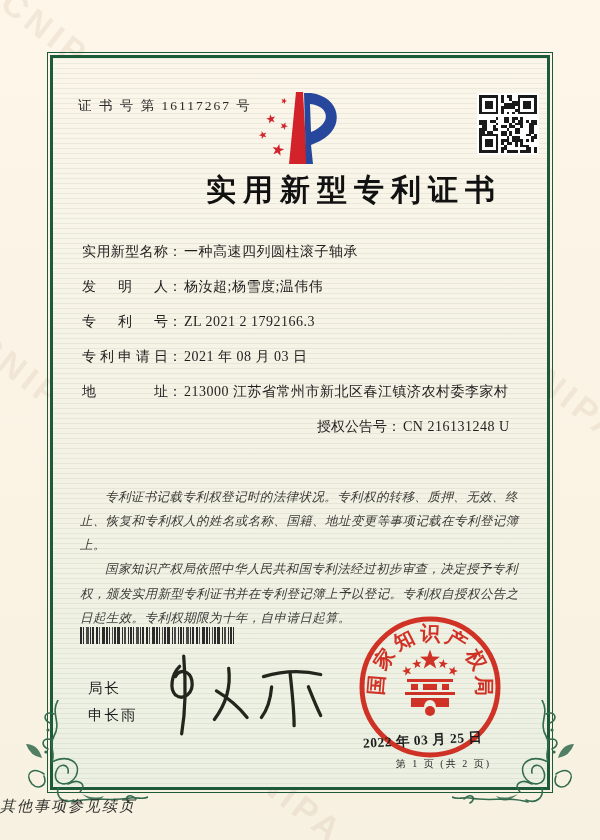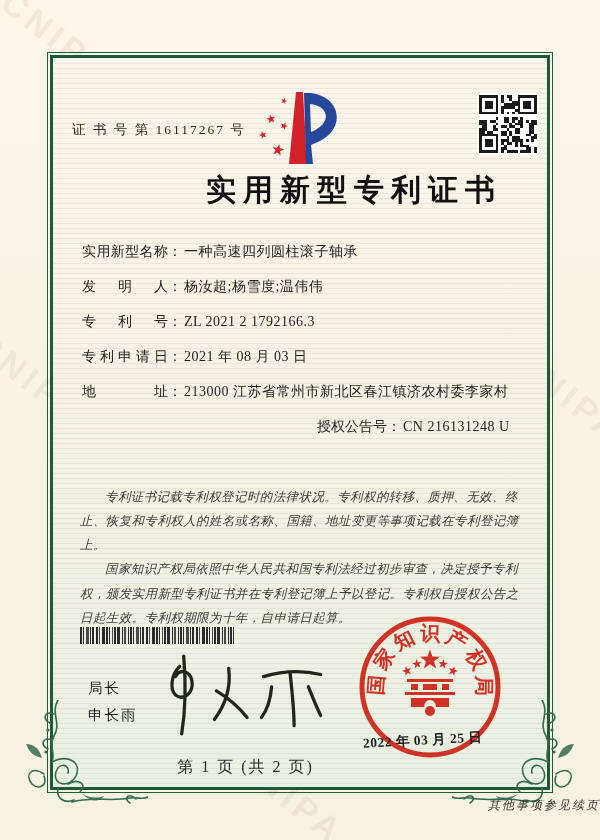--- a/index.html
+++ b/index.html
@@ -7,21 +7,21 @@
   .page{position:relative;width:600px;height:840px;overflow:hidden;
         background:linear-gradient(180deg,#fdf6e9 0%,#faf3e4 60%,#f7f1e2 100%);}
   .wm{position:absolute;font-family:"Liberation Sans","DejaVu Sans",sans-serif;
       font-weight:bold;font-size:34px;letter-spacing:5px;color:rgba(203,173,152,0.20);
       transform:rotate(38deg);white-space:nowrap;z-index:0;pointer-events:none;}
   .frame{position:absolute;left:50px;top:55px;width:500px;height:735px;box-sizing:border-box;
          border:3px solid #1c5a39;outline:1px solid #1c5a39;outline-offset:2px;z-index:1;
          background:
            repeating-linear-gradient(180deg,rgba(150,170,145,0.16) 0 1px,rgba(0,0,0,0) 1px 5px),
            linear-gradient(180deg,#fcf6ea 0%,#f4f2e5 55%,#ebf0e2 100%);}
-  .certno{position:absolute;left:72px;top:97px;font-size:13.5px;letter-spacing:2px;color:#2a2a2a;z-index:2;margin-top:24px;}
+  .certno{position:absolute;left:78px;top:97px;font-size:13.5px;letter-spacing:2px;color:#2a2a2a;z-index:2;}
   .logo{position:absolute;left:240px;top:88px;width:120px;height:80px;z-index:2;}
   .qr{position:absolute;left:477px;top:93px;width:62px;height:62px;background:#ffffff;padding:2px;box-sizing:border-box;z-index:2;}
   .qr svg{width:100%;height:100%;display:block;}
   .title{position:absolute;left:6px;top:170px;width:600px;text-align:center;font-size:30px;
          font-weight:bold;letter-spacing:7px;color:#111;z-index:2;padding-left:48px;}
   .fields{position:absolute;left:82px;top:243px;width:450px;z-index:2;font-size:14px;color:#1e1e1e;}
   .frow{position:relative;height:15px;margin-bottom:20px;white-space:nowrap;}
   .flabel{display:inline-block;width:86px;text-align:justify;text-align-last:justify;vertical-align:top;}
   .fcolon{display:inline-block;margin-right:2px;}
   .fval{letter-spacing:0.5px;}
@@ -30,23 +30,23 @@
             line-height:1.93;color:#3b3b38;font-style:italic;}
   .bodytext p{margin:0;text-indent:2em;letter-spacing:0.4px;}
   .barcode{position:absolute;left:80px;top:627px;width:158px;height:17px;z-index:2;}
   .director{position:absolute;left:88px;top:675px;z-index:2;font-size:14.5px;color:#1e1e1e;
             line-height:27px;letter-spacing:2px;}
   .signature{position:absolute;left:138px;top:650px;width:210px;height:92px;z-index:3;}
   .seal{position:absolute;left:355px;top:612px;width:150px;height:150px;z-index:3;opacity:0.93;
         mix-blend-mode:multiply;}
   .sealdate{position:absolute;left:363px;top:731px;width:140px;z-index:4;font-size:13.5px;
             font-weight:bold;color:#1c1c1c;letter-spacing:0.5px;transform:rotate(-3deg);white-space:nowrap;}
-  .pagefoot{position:absolute;left:0;top:757px;width:491px;text-align:center;font-size:16px;
+  .pagefoot{position:absolute;left:0;top:757px;width:491px;text-align:right;font-size:10px;
             color:#2a2a2a;letter-spacing:2px;z-index:2;}
-  .contnote{position:absolute;left:0;top:797px;width:600px;text-align:right;font-size:12px;
+  .contnote{position:absolute;left:0;top:797px;width:600px;text-align:left;font-size:15px;
             color:#33332f;font-style:italic;letter-spacing:2px;z-index:2;}
   .flourish{position:absolute;width:150px;height:115px;z-index:2;}
   .fl-left{left:-2px;top:700px;}
   .fl-right{left:452px;top:700px;transform:scaleX(-1);}
 </style>
 </head>
 <body>
 
 <div class="page">
 

